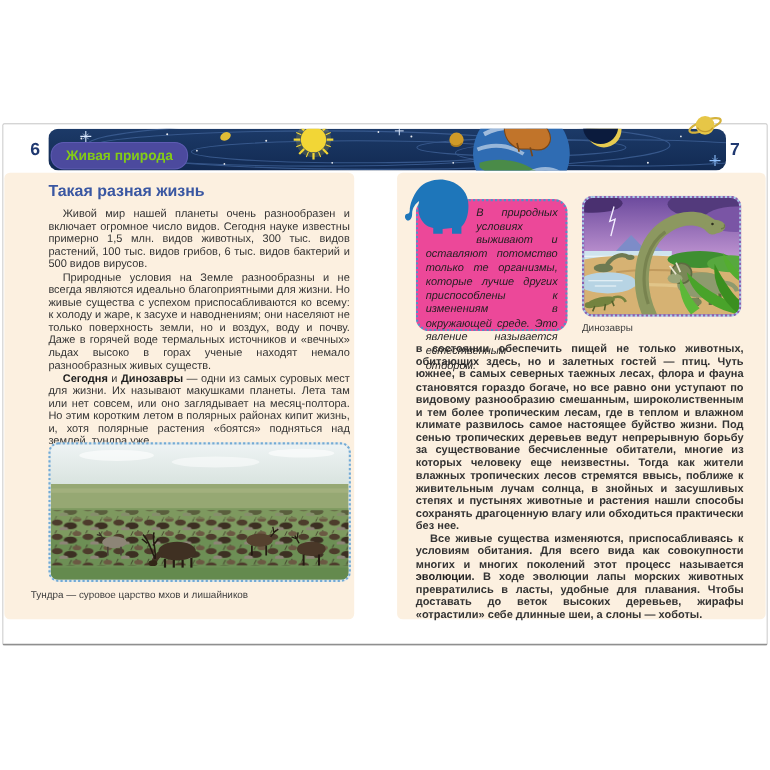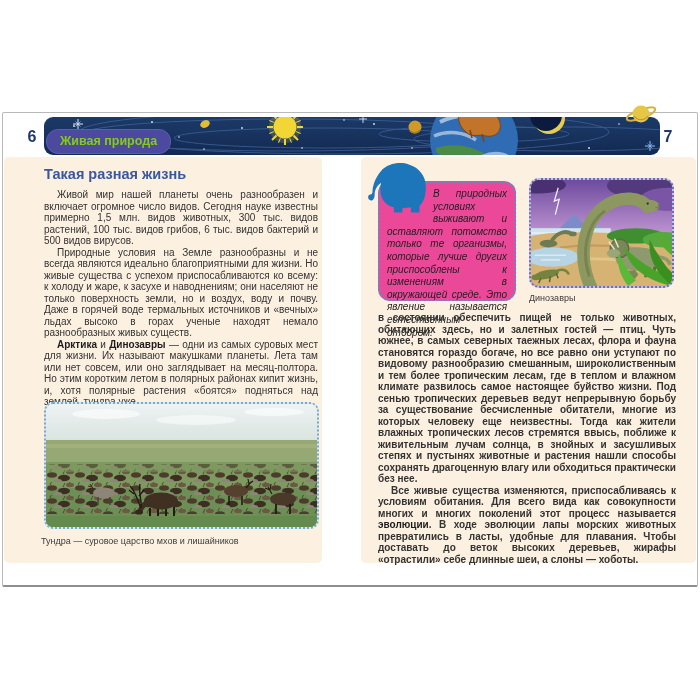--- a/index.html
+++ b/index.html
@@ -35,21 +35,21 @@
   .bodytext b{color:#1d1d1d;}
   .lefttext{left:44px;top:189px;width:274px;}
   .righttext{left:378px;top:312px;width:298px;font-weight:bold;}
 
   
   .photo{left:44px;top:402px;width:271px;height:123px;border:2px dotted #72aad6;
          border-radius:9px;overflow:hidden;background:#dfe8ea;z-index:2;}
   .photo svg{display:block;width:100%;height:100%;}
 
   .cap{font-size:9px;color:#3c3c3c;z-index:2;white-space:nowrap;}
-  .cap-tundra{left:41px;top:536px;text-align:right;}
+  .cap-tundra{left:28px;top:536px;text-align:right;}
   .cap-dino{left:529px;top:293px;}
 
   
   .factbox{left:378px;top:181px;width:138px;height:120px;box-sizing:border-box;
            background:#ec4899;border:2px dotted #4f93c9;border-radius:12px;
            padding:5px 7px 4px 7px;font-style:italic;font-size:10px;line-height:12.6px;
            color:#1f1f1f;text-align:justify;z-index:2;}
   .eleph-spacer{float:left;width:46px;height:29px;}
   .elephant{left:364px;top:159px;width:64px;height:58px;z-index:4;}
 
@@ -163,21 +163,21 @@
 
   <div class="abs pagenum pagenum-left">6</div>
   <div class="abs pill pill-left">Живая природа</div>
   <div class="abs pagenum pagenum-right">7</div>
 
   <div class="abs heading">Такая разная жизнь</div>
 
   <div class="abs bodytext lefttext">
     <p class="ind">Живой мир нашей планеты очень разнообразен и включает огромное число видов. Сегодня науке известны примерно 1,5 млн. видов животных, 300 тыс. видов растений, 100 тыс. видов грибов, 6 тыс. видов бактерий и 500 видов вирусов.</p>
     <p class="ind">Природные условия на Земле разнообразны и не всегда являются идеально благоприятными для жизни. Но живые существа с успехом приспосабливаются ко всему: к холоду и жаре, к засухе и наводнениям; они населяют не только поверхность земли, но и воздух, воду и почву. Даже в горячей воде термальных источников и «вечных» льдах высоко в горах ученые находят немало разнообразных живых существ.</p>
-    <p class="ind"><b>Арктика</b><span> и </span><b>Динозавры</b><span> — одни из самых суровых мест для жизни. Их называют макушками планеты. Лета там или нет совсем, или оно заглядывает на месяц-полтора. Но этим коротким летом в полярных районах кипит жизнь, и, хотя полярные растения «боятся» подняться над землей, тундра уже</span></p>
+    <p class="ind"><b>Сегодня</b><span> и </span><b>Динозавры</b><span> — одни из самых суровых мест для жизни. Их называют макушками планеты. Лета там или нет совсем, или оно заглядывает на месяц-полтора. Но этим коротким летом в полярных районах кипит жизнь, и, хотя полярные растения «боятся» подняться над землей, тундра уже</span></p>
   </div>
 
   <div class="abs photo">
     <svg viewBox="0 0 271 123" preserveAspectRatio="none">
       <defs>
         <linearGradient id="skyG" x1="0" y1="0" x2="0" y2="1">
           <stop offset="0" stop-color="#eef3f4"></stop>
             <stop offset="1" stop-color="#d8e3de"></stop>
         </linearGradient>
         <pattern id="herd" width="28" height="13" patternUnits="userSpaceOnUse">

